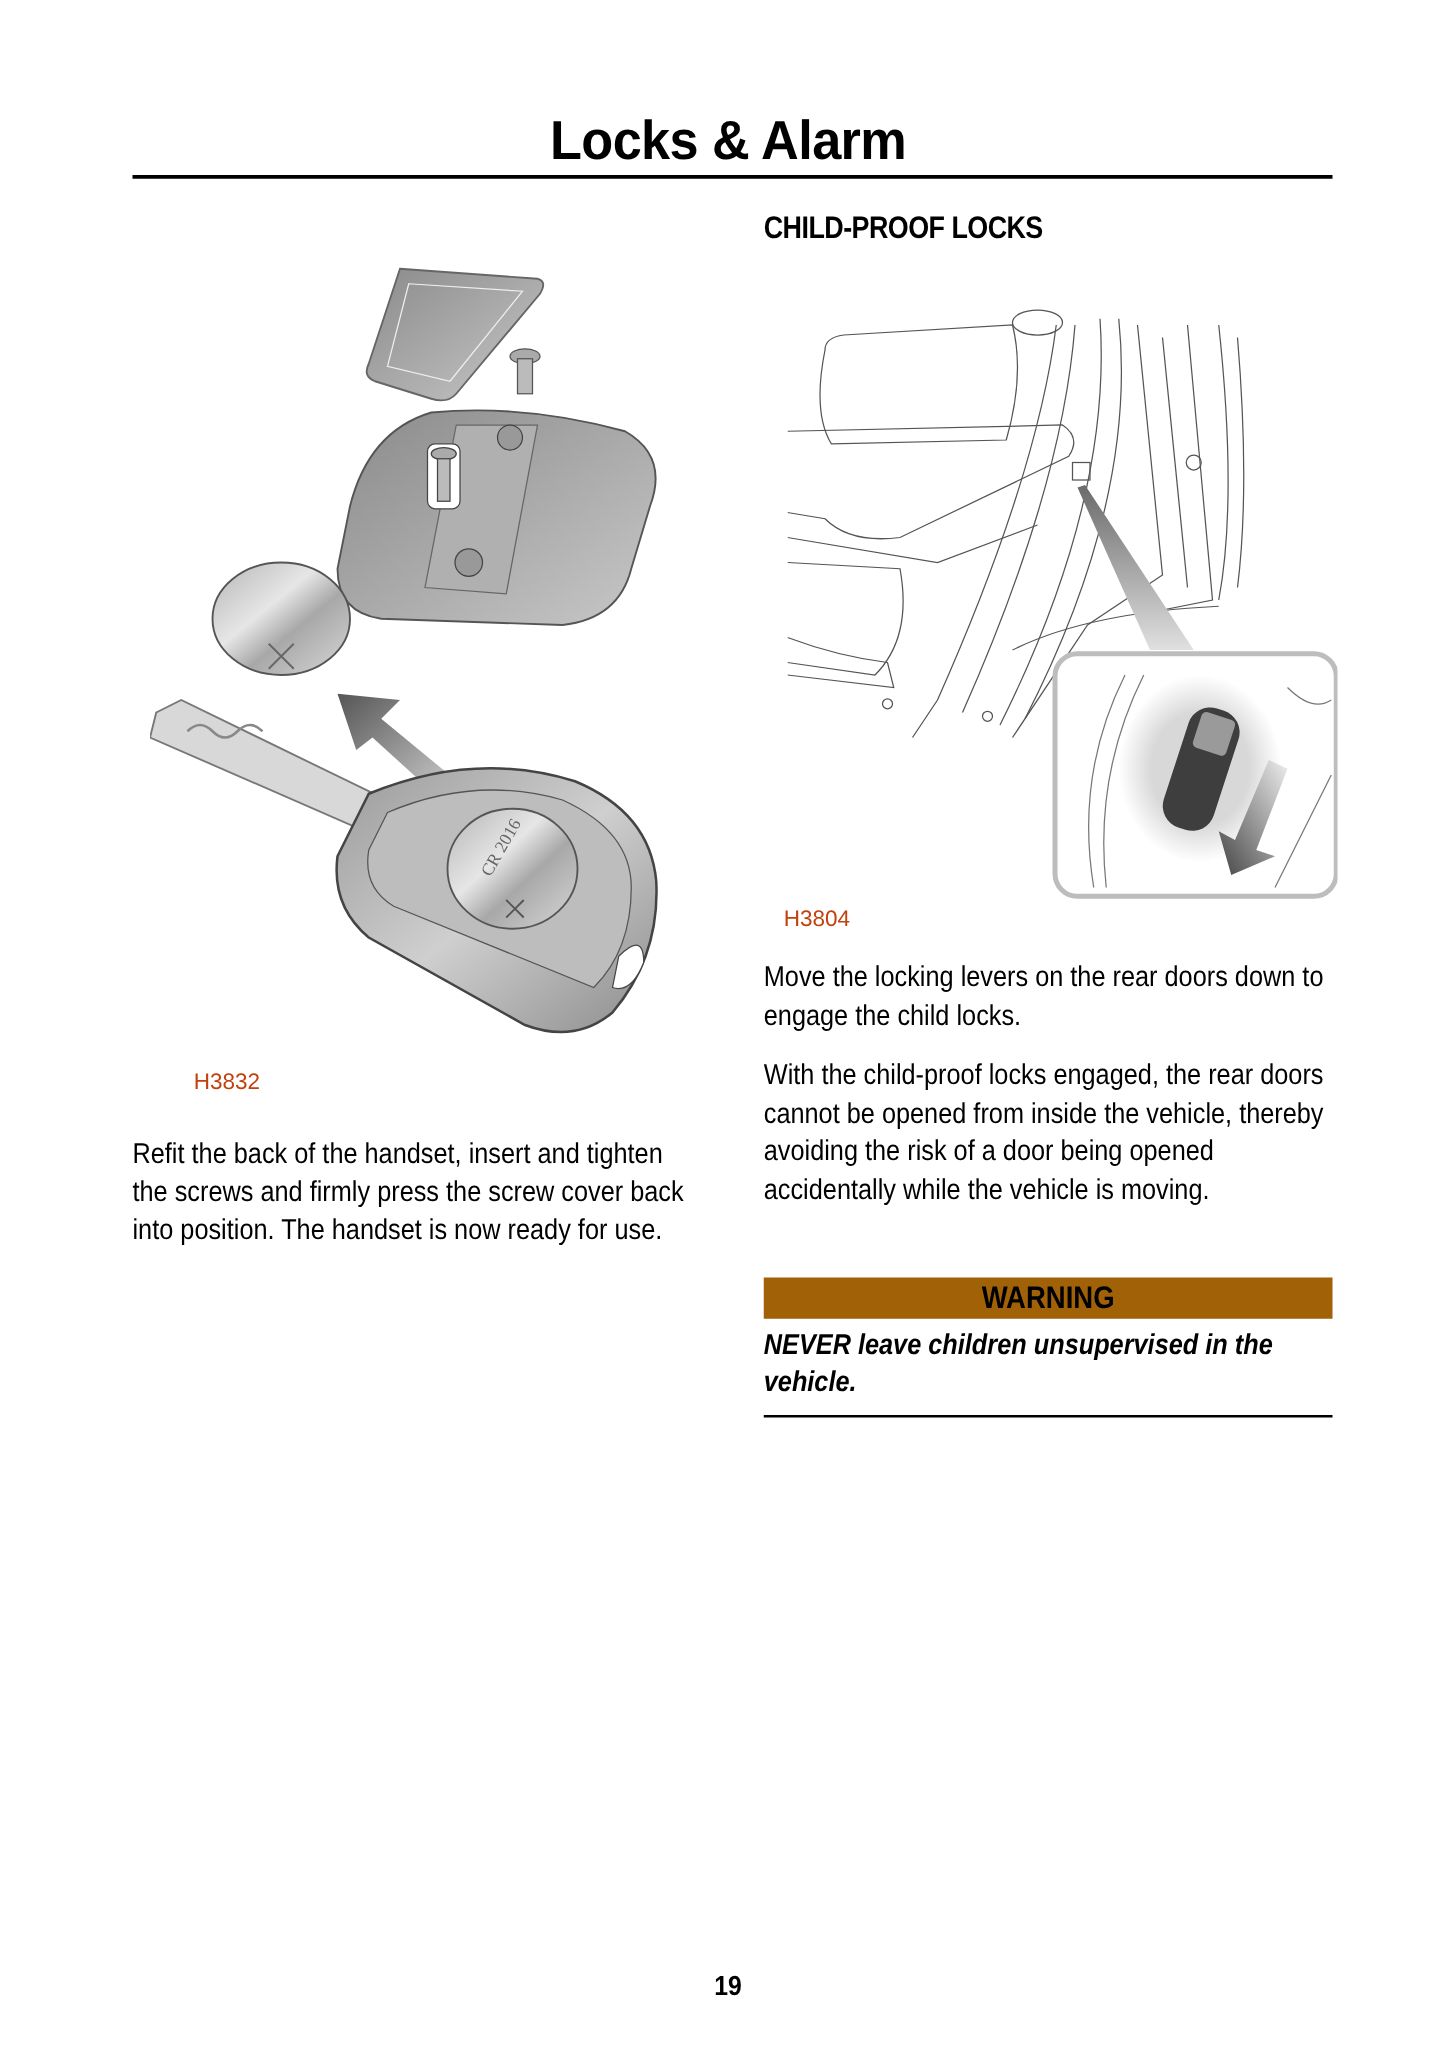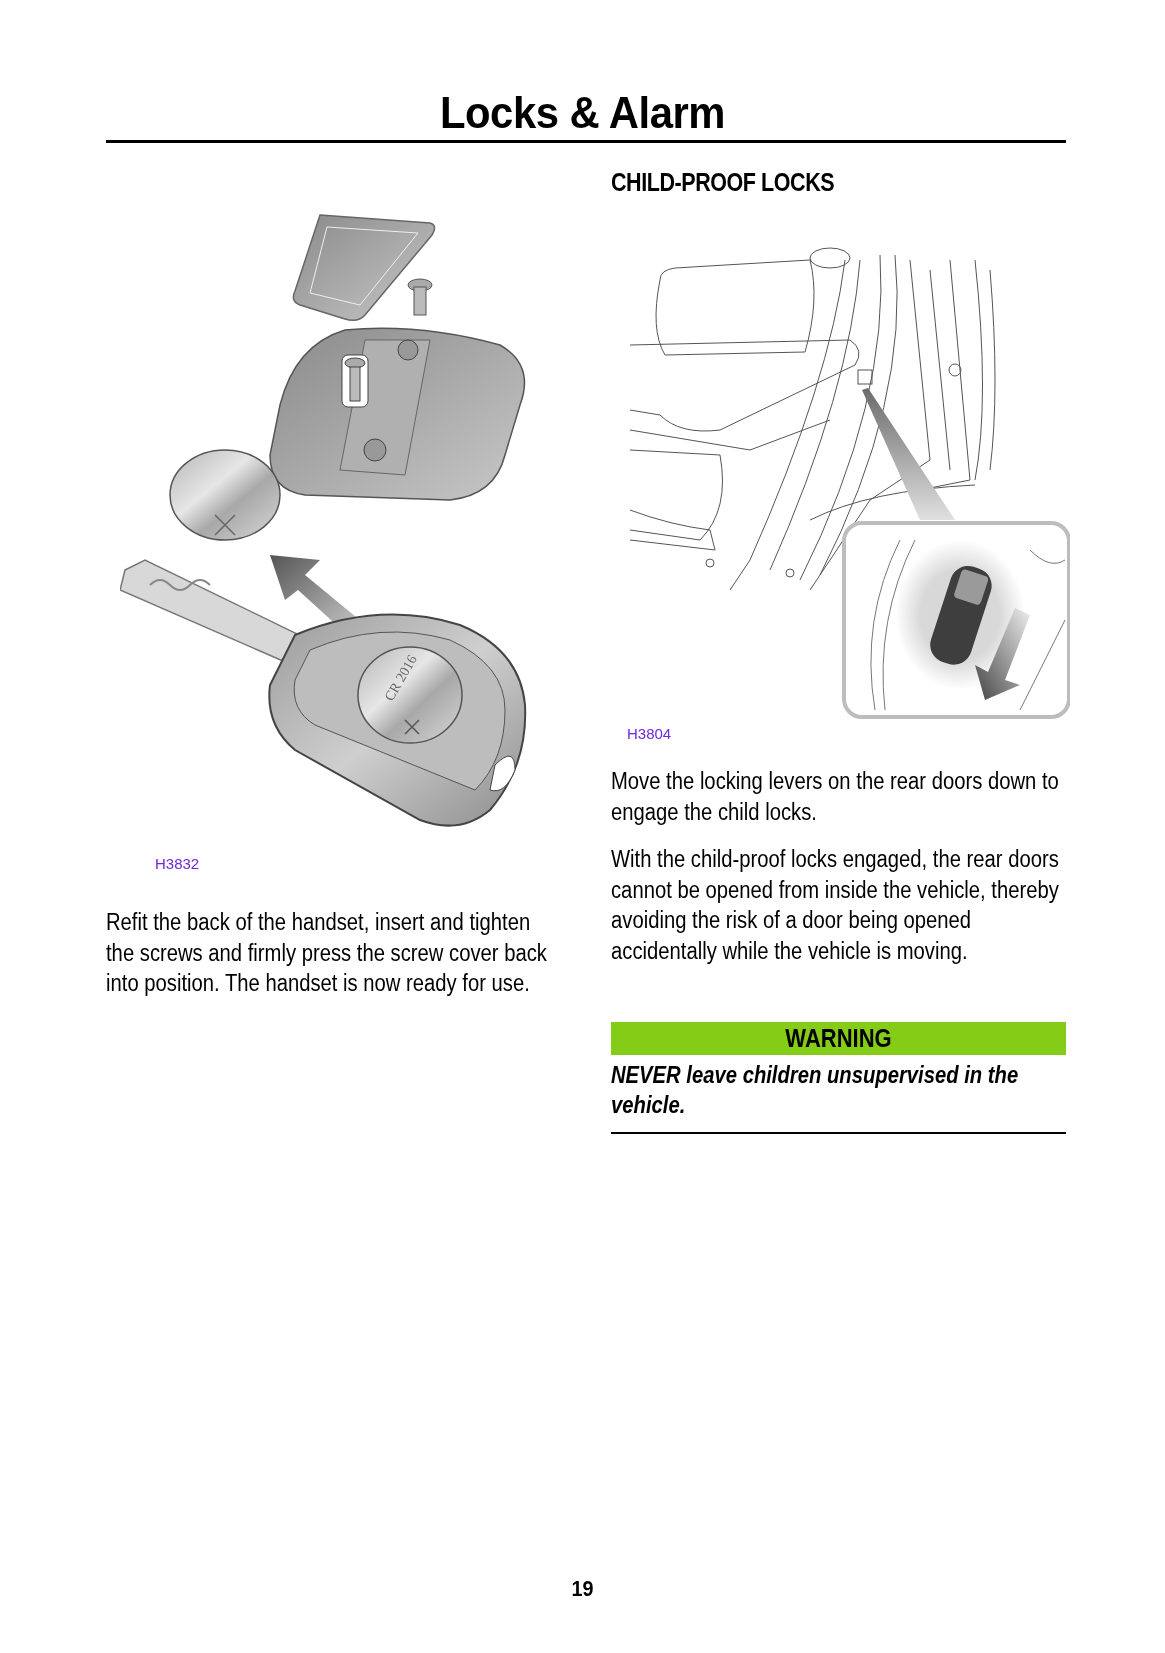--- a/index.html
+++ b/index.html
@@ -6,30 +6,30 @@
   body { width: 1165px; height: 1653px; position: relative; overflow: hidden;
          font-family: "Liberation Sans", sans-serif; color: #000; }
   .page-title { position: absolute; left: 0; width: 1165px; top: 88px; text-align: center;
                 font-size: 44px; font-weight: bold; letter-spacing: -0.5px; transform: scaleX(0.95); }
   .title-rule { position: absolute; left: 106px; width: 960px; top: 140px; height: 3px; background: #000; }
   .section-heading { position: absolute; left: 611px; top: 168px; font-size: 25px; font-weight: bold;
                      letter-spacing: -0.5px; transform: scaleX(0.86); transform-origin: left center; }
   .figure { position: absolute; }
   .fig-left { left: 120px; top: 205px; width: 440px; height: 660px; }
   .fig-right { left: 630px; top: 240px; width: 440px; height: 490px; }
-  .fig-caption { position: absolute; font-size: 15px; color: #6d28d9; }
+  .fig-caption { position: absolute; font-size: 18px; color: #c2410c; }
   .cap-left { left: 123px; top: 855px; margin-left: 32px; }
   .cap-right { left: 627px; top: 725px; }
   .body-text { position: absolute; font-size: 23px; line-height: 30.5px;
                transform: scaleX(0.88); transform-origin: left top; }
   .p-left { left: 106px; top: 907px; width: 515px; }
   .p-right1 { left: 611px; top: 766px; width: 520px; }
   .p-right2 { left: 611px; top: 844px; width: 520px; }
   .warning-bar { position: absolute; left: 611px; top: 1022px; width: 455px; height: 33px;
-                 background: #84cc16; }
+                 background: #a16207; }
   .warning-label { position: absolute; left: 0; right: 0; top: 2px; text-align: center;
                    font-size: 25px; font-weight: bold; transform: scaleX(0.88); }
   .warning-text { position: absolute; left: 611px; top: 1060px; width: 520px; font-size: 23px;
                   line-height: 30px; font-weight: bold; font-style: italic;
                   transform: scaleX(0.88); transform-origin: left top; }
   .warning-rule { position: absolute; left: 611px; top: 1132px; width: 455px; height: 2px; background: #000; }
   .page-number { position: absolute; left: 0; width: 1165px; top: 1576px; text-align: center;
                  font-size: 22px; font-weight: bold; transform: scaleX(0.9); }
 </style>
 </head>

